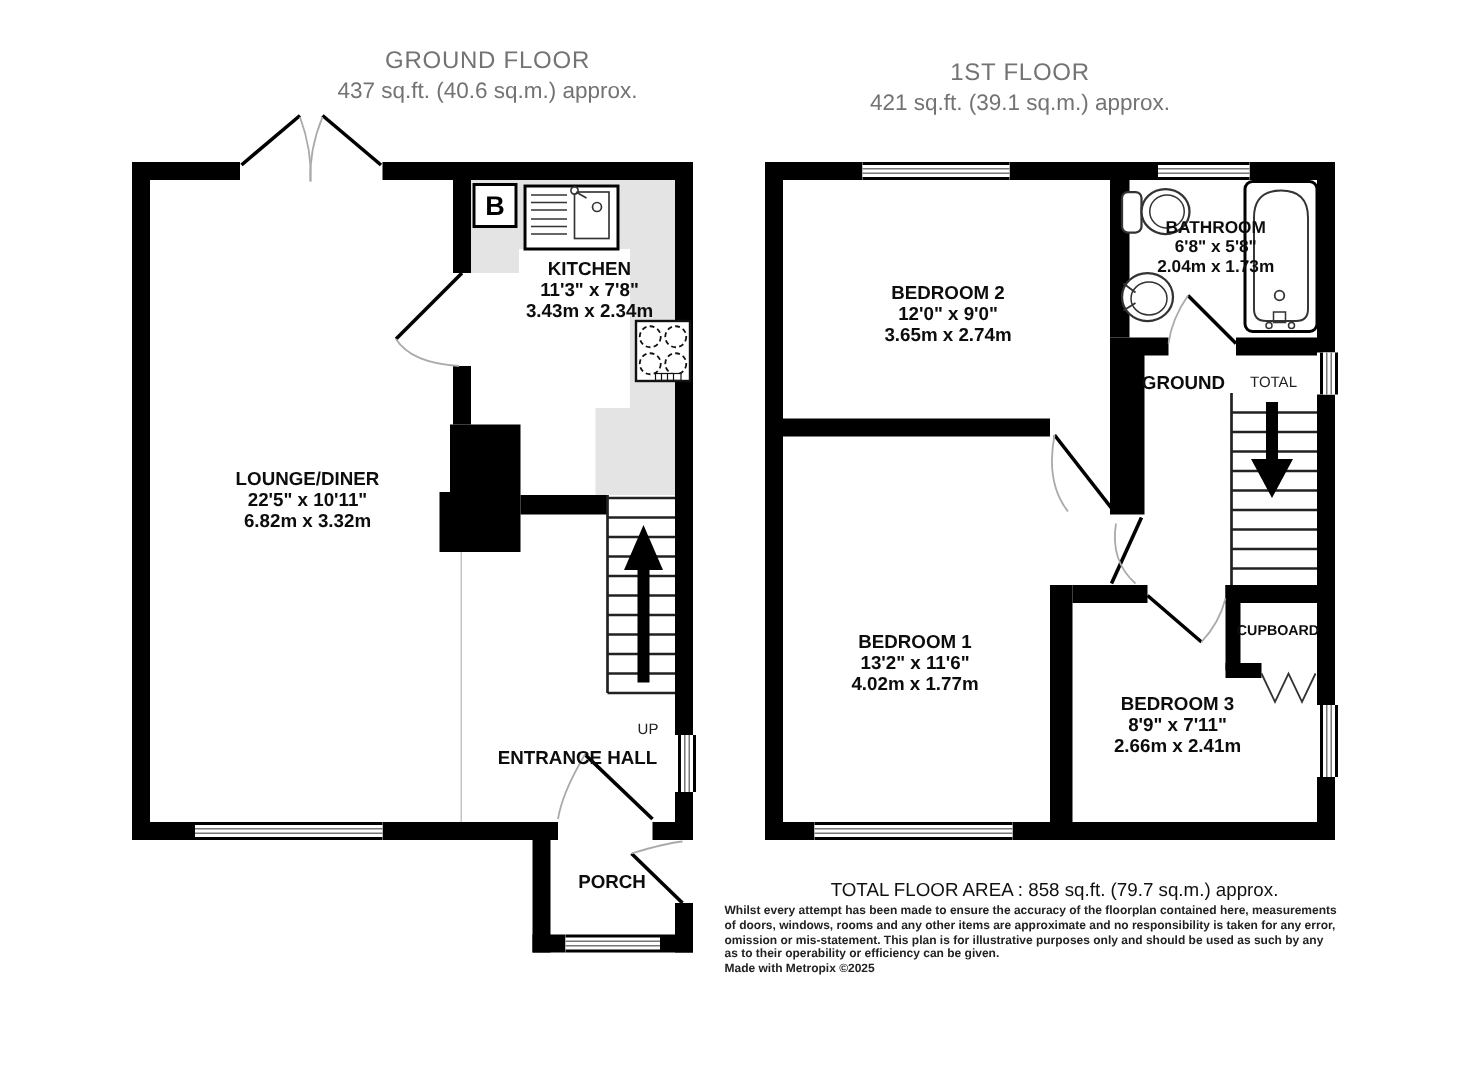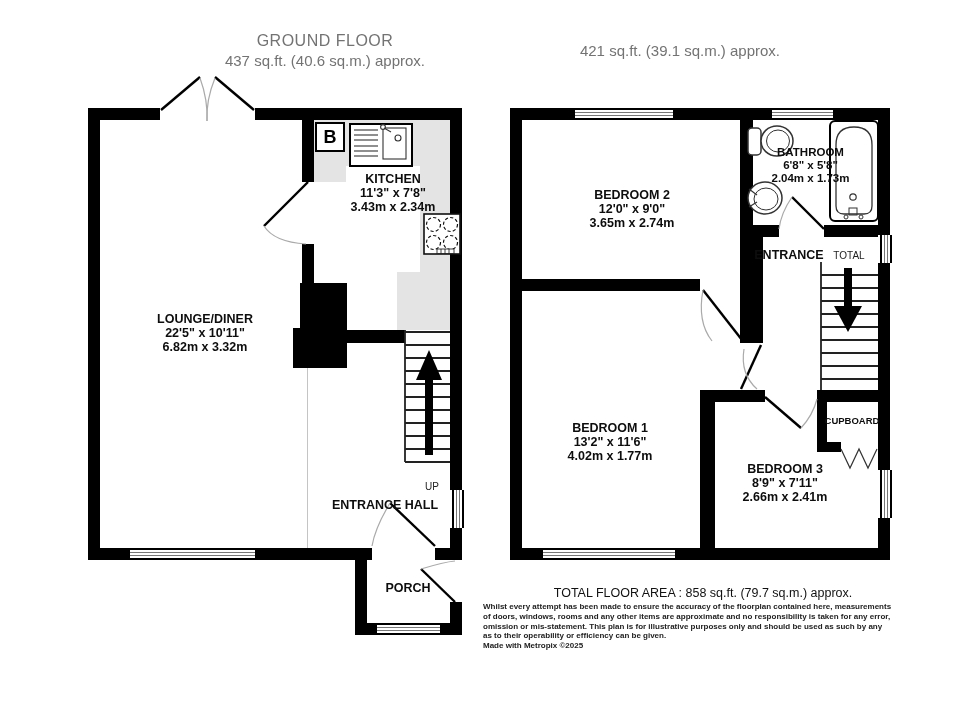--- a/index.html
+++ b/index.html
@@ -32,20 +32,21 @@
 </head>
 <body>
 
 <div class="canvas">
 
   <div class="ftitle" style="left:165px;top:32px;width:320px;">
     <div class="t1">GROUND FLOOR</div>
     <div class="t2">437 sq.ft. (40.6 sq.m.) approx.</div>
   </div>
   <div class="ftitle" style="left:520px;top:40px;width:320px;">
+    <div class="t1">1ST FLOOR</div>
     <div class="t2">421 sq.ft. (39.1 sq.m.) approx.</div>
   </div>
 
   <div class="counter" style="left:314px;top:120px;width:136px;height:46px;"></div>
   <div class="counter" style="left:314px;top:166px;width:32px;height:16px;"></div>
   <div class="counter" style="left:420px;top:166px;width:30px;height:164px;"></div>
   <div class="counter" style="left:397px;top:272px;width:53px;height:58px;"></div>
 
   <div class="wall" style="left:88px;top:108px;width:72px;height:12px;"></div>
   <div class="wall" style="left:255px;top:108px;width:207px;height:12px;"></div>
@@ -252,21 +253,21 @@
     <div>BEDROOM 2</div>
     <div>12'0" x 9'0"</div>
     <div>3.65m x 2.74m</div>
   </div>
   <div class="rlabel small" style="left:738px;top:146px;width:145px;">
     <div>BATHROOM</div>
     <div>6'8" x 5'8"</div>
     <div>2.04m x 1.73m</div>
   </div>
   <div class="rlabel" style="left:734px;top:248px;width:110px;">
-    <div>ENTRANCE</div>
+    <div>GROUND</div>
   </div>
   <div class="tag" style="left:819px;top:250px;width:60px;">TOTAL</div>
   <div class="rlabel" style="left:510px;top:421px;width:200px;">
     <div>BEDROOM 1</div>
     <div>13'2" x 11'6"</div>
     <div>4.02m x 1.77m</div>
   </div>
   <div class="rlabel" style="left:695px;top:462px;width:180px;">
     <div>BEDROOM 3</div>
     <div>8'9" x 7'11"</div>

